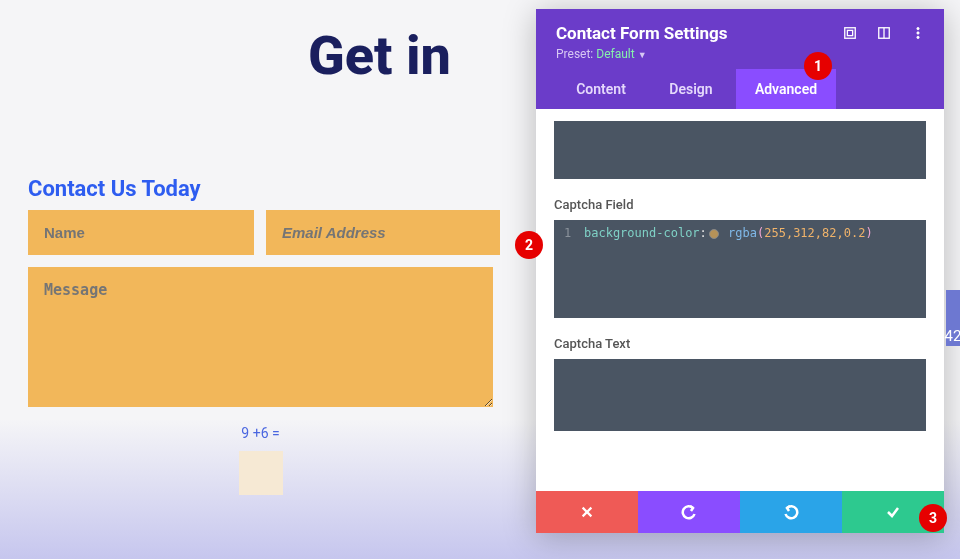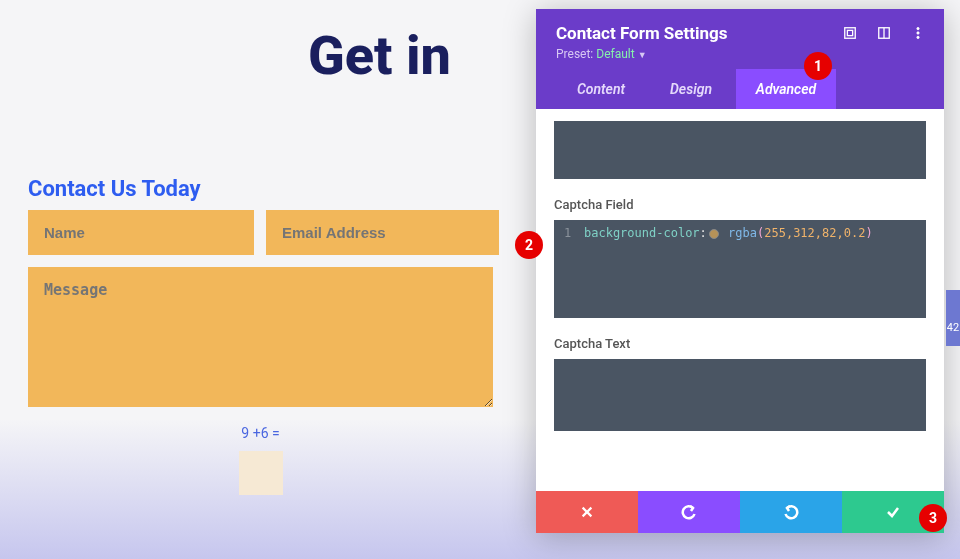--- a/index.html
+++ b/index.html
@@ -17,21 +17,21 @@
     font-size: 22px; font-weight: 700; color: #2e5df0;
     position: absolute; top: 176px; left: 28px;
   }
   .form-area { position: absolute; top: 210px; left: 28px; width: 465px; }
   .form-row { display: flex; gap: 12px; margin-bottom: 12px; }
   .field {
     background: #f2b75a; padding: 14px 16px; font-size: 15px;
     color: #212121; font-weight: 600; border: none;
   }
   .name-field { width: 226px; }
-  .email-field { width: 242px; }
+  .email-field { width: 242px; font-style: italic; }
   .message-field { width: 465px; height: 140px; resize: both; }
   .captcha-row { display: flex; align-items: center; justify-content: flex-end; gap: 10px; margin-top: 14px; flex-direction: column; }
   .captcha-label { font-size: 14px; color: #4a66e0; }
   .captcha-input {
     width: 44px; height: 44px; background: #f6e9d4; border: none;
   }
   .submit-btn {
     background: #2e5df0; color: #fff; font-size: 15px; font-weight: 500;
     padding: 14px 22px; border: none; cursor: pointer;
   }
@@ -49,21 +49,21 @@
   .panel-title { font-size: 17px; font-weight: 700; }
   .panel-icons { display: flex; gap: 18px; align-items: center; }
   .panel-icon { width: 16px; height: 16px; cursor: pointer; display:flex; align-items:center; justify-content:center; }
   .panel-icon svg { stroke: #fff; fill: none; }
   .preset-row { font-size: 12px; color: #d7c8f3; margin-top: 4px; margin-bottom: 8px; }
   .preset-val { color: #86efac; }
   .preset-caret { font-size: 9px; color: #d7c8f3; }
   .tabs { display: flex; }
   .tab {
     padding: 12px 0; flex: 0 0 90px; text-align: center;
-    font-size: 14px; font-weight: 600; color: #e5d9fb; cursor: pointer; font-style: italic;
+    font-size: 14px; font-weight: 600; color: #e5d9fb; cursor: pointer;
   }
   .tab.active { background: #8a4dff; color: #fff; flex: 0 0 100px; }
 
   .panel-body {
     flex: 1; overflow: hidden; padding: 12px 18px;
     background: #fff;
   }
   .code-block {
     background: #4a5563; border-radius: 0;
     height: 58px; margin-top: 0; margin-bottom: 18px;
@@ -97,21 +97,21 @@
     position: absolute; width: 28px; height: 28px; border-radius: 50%;
     background: #e60000; color: #fff; font-size: 14px; font-weight: 700;
     display:flex; align-items:center; justify-content:center; z-index: 50;
   }
   .pin1 { top: 52px; left: 804px; }
   .pin2 { top: 231px; left: 515px; }
   .pin3 { top: 504px; left: 919px; }
 
   .side-42 {
     position: absolute; right: 0; top: 290px; width: 14px; height: 56px;
-    background: #6d78d1; color:#fff; font-size:11px; display:flex; align-items:flex-end; justify-content:center; padding-bottom:12px;
+    background: #6d78d1; color:#fff; font-size:15px; display:flex; align-items:flex-end; justify-content:center; padding-bottom:1px;
   }
 </style>
 </head>
 <body>
 
 <h1 class="page-title">Get in</h1>
 <h2 class="section-title">Contact Us Today</h2>
 
 <div class="form-area">
   <div class="form-row">

